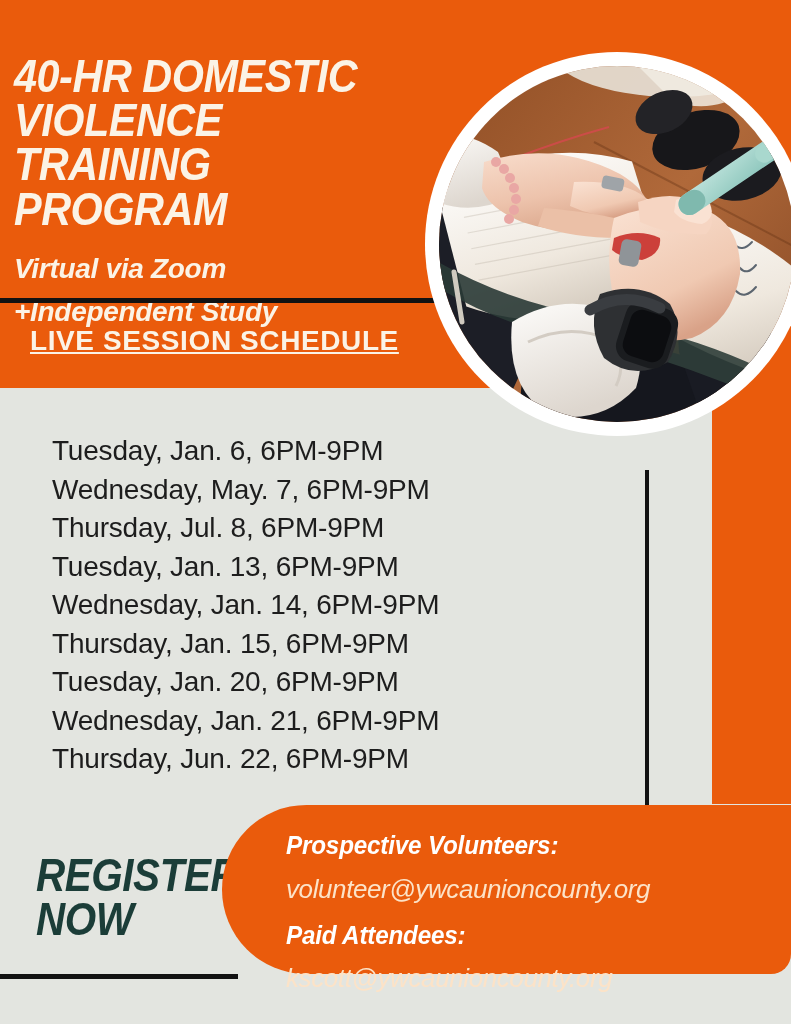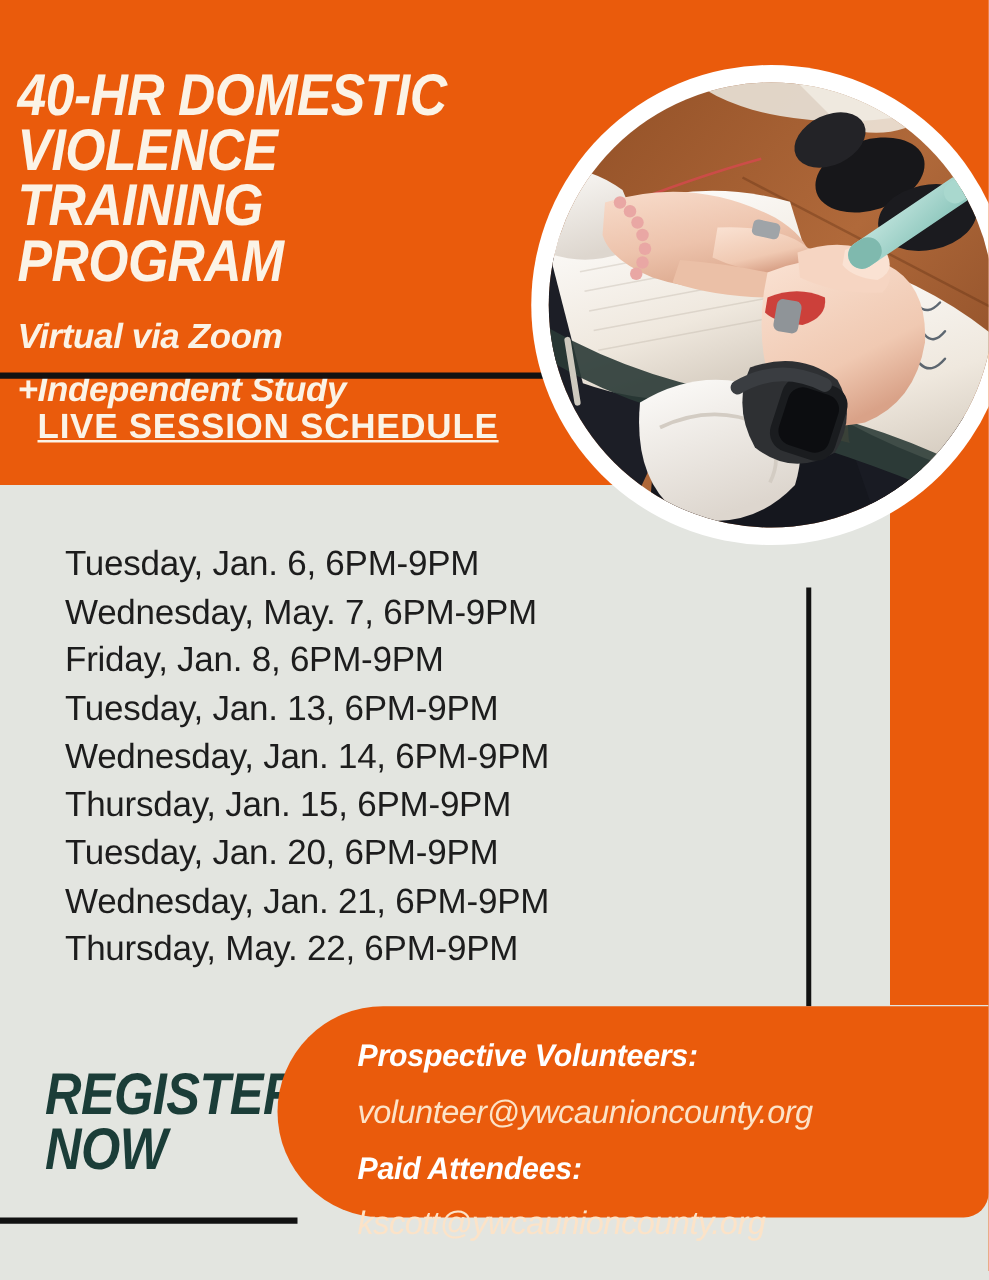--- a/index.html
+++ b/index.html
@@ -238,27 +238,27 @@
   </div>
 
   <div class="rule-top"></div>
 
   <div class="band"></div>
   <div class="band-label">LIVE SESSION SCHEDULE</div>
 
   <div class="schedule">
     <div class="schedule-item">Tuesday, Jan. 6, 6PM-9PM</div>
     <div class="schedule-item">Wednesday, May. 7, 6PM-9PM</div>
-    <div class="schedule-item">Friday, Jan. 8, 6PM-9PM</div>
+    <div class="schedule-item">Thursday, Jul. 8, 6PM-9PM</div>
     <div class="schedule-item">Tuesday, Jan. 13, 6PM-9PM</div>
     <div class="schedule-item">Wednesday, Jan. 14, 6PM-9PM</div>
     <div class="schedule-item">Thursday, Jan. 15, 6PM-9PM</div>
     <div class="schedule-item">Tuesday, Jan. 20, 6PM-9PM</div>
     <div class="schedule-item">Wednesday, Jan. 21, 6PM-9PM</div>
-    <div class="schedule-item">Thursday, May. 22, 6PM-9PM</div>
+    <div class="schedule-item">Thursday, Jun. 22, 6PM-9PM</div>
   </div>
 
   <div class="rule-vertical"></div>
 
   <div class="photo-ring">
     <svg width="372" height="444" viewBox="0 0 372 444" xmlns="http://www.w3.org/2000/svg">
       <defs>
         <clipPath id="circleClip">
           <circle cx="193" cy="222" r="178"></circle>
         </clipPath>

